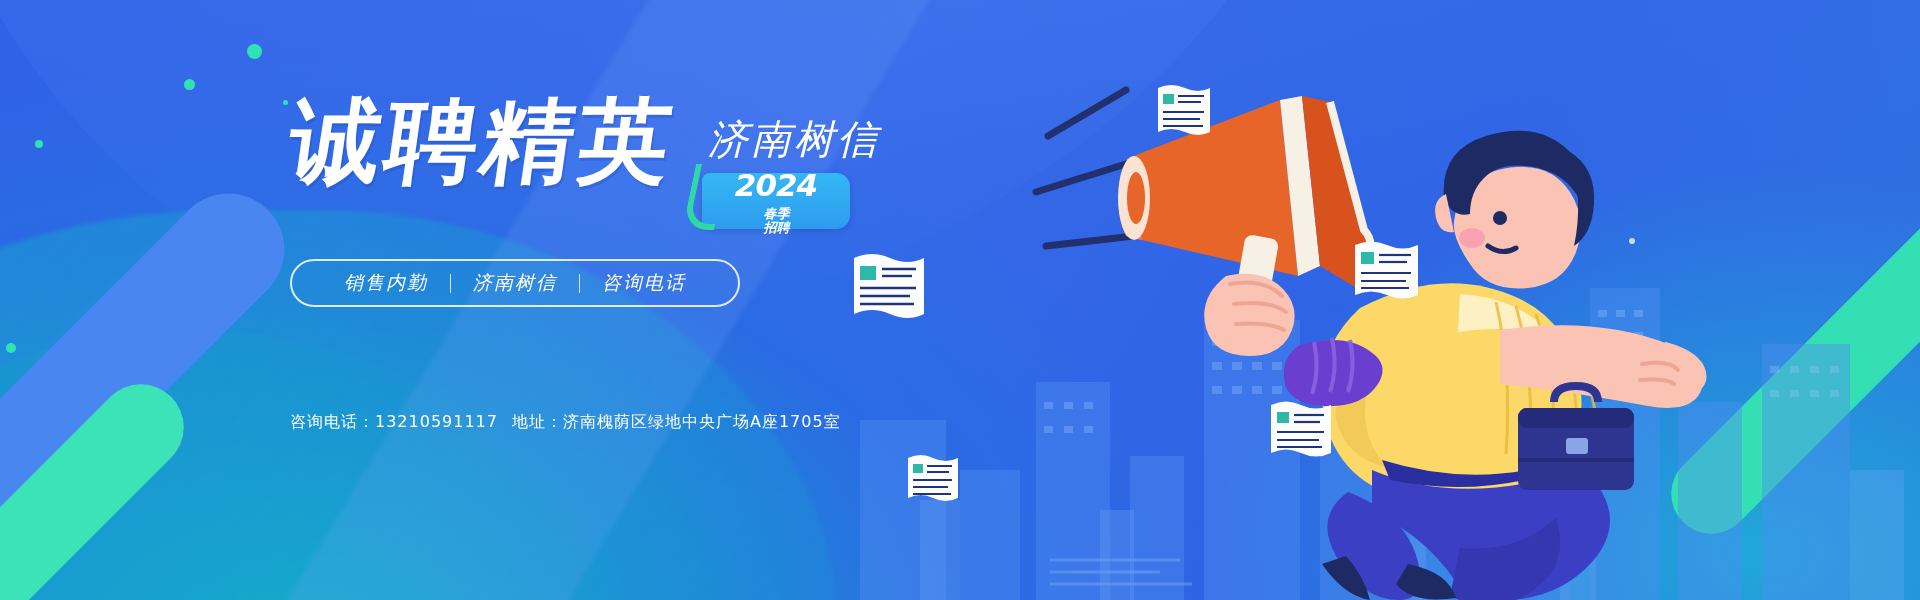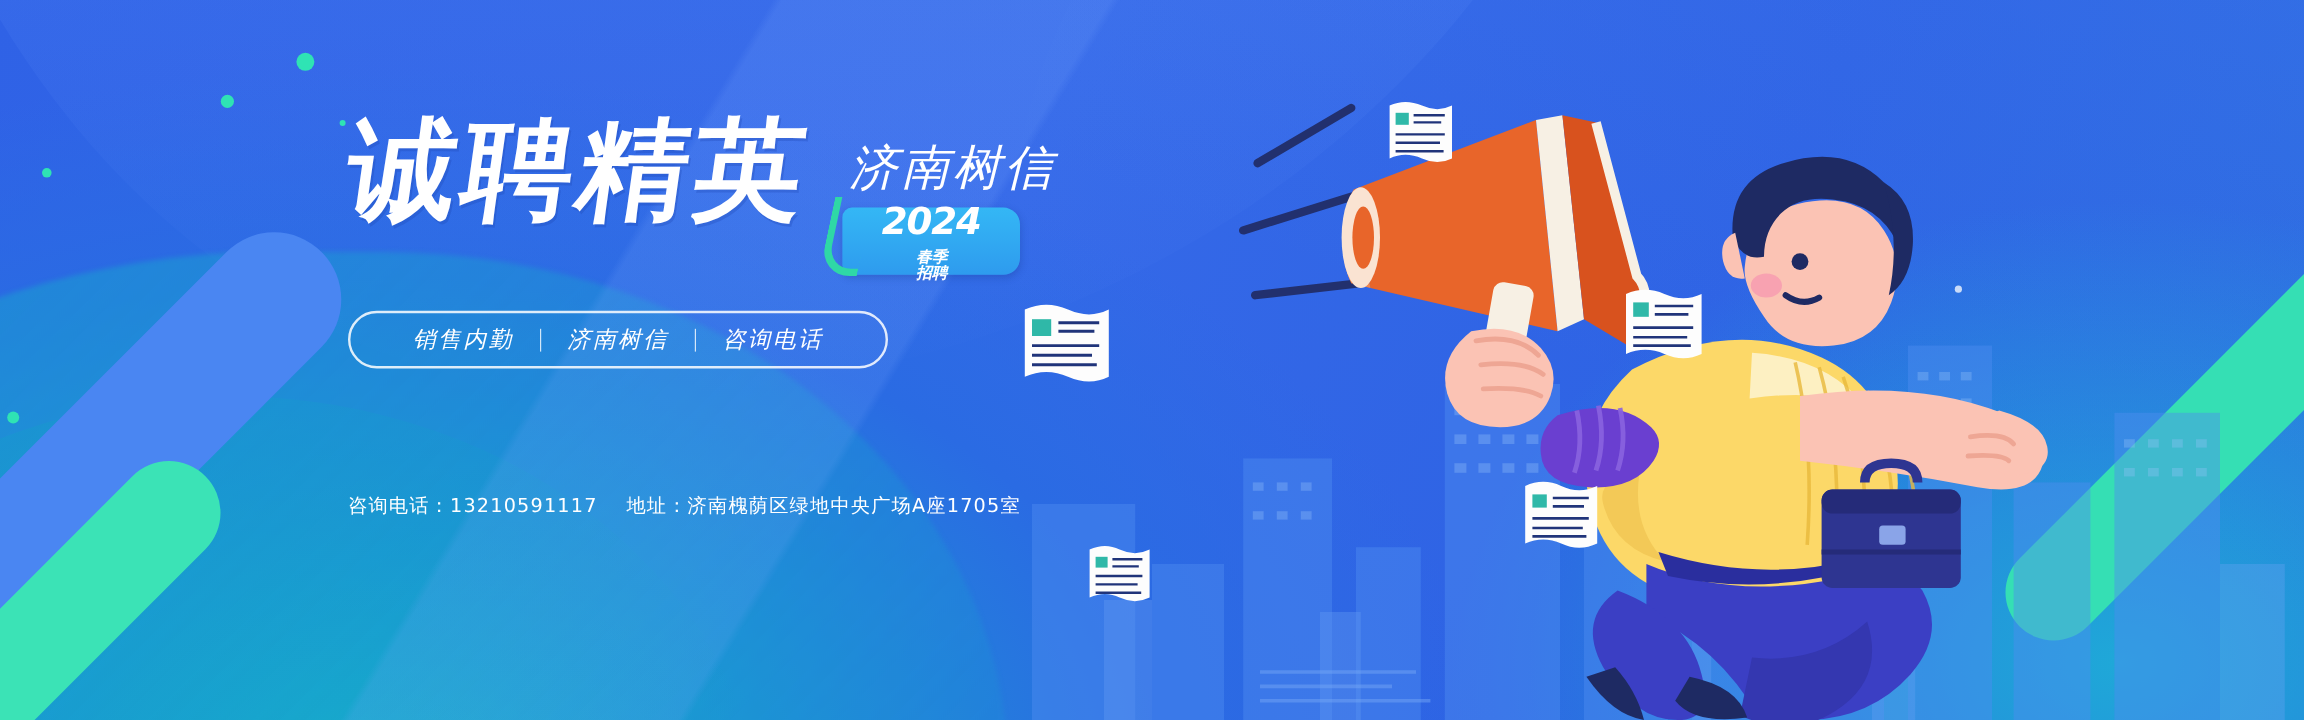--- a/index.html
+++ b/index.html
@@ -87,21 +87,21 @@
   }
   .tags{
     margin-top:30px;display:inline-flex;align-items:center;
     border:2px solid rgba(255,255,255,.85);border-radius:999px;
     padding:9px 30px;gap:0;
   }
   .tag{font-size:19px;color:#fff;letter-spacing:2px;padding:0 22px;white-space:nowrap;
     font-family:"DejaVu Sans","Liberation Sans",sans-serif;font-style:italic;}
   .tag-sep{width:1px;height:19px;background:rgba(255,255,255,.8);}
   .contact{
-    position:absolute;left:290px;top:412px;display:flex;gap:24px;
+    position:absolute;left:290px;top:412px;display:flex;gap:14px;
     font-size:16px;color:#FFFFFF;letter-spacing:1px;white-space:nowrap;
     font-family:"DejaVu Sans","Liberation Sans",sans-serif;
   }
 </style>
 </head>
 <body>
 
 <div class="banner">
 
   <div class="bg-base"></div>

